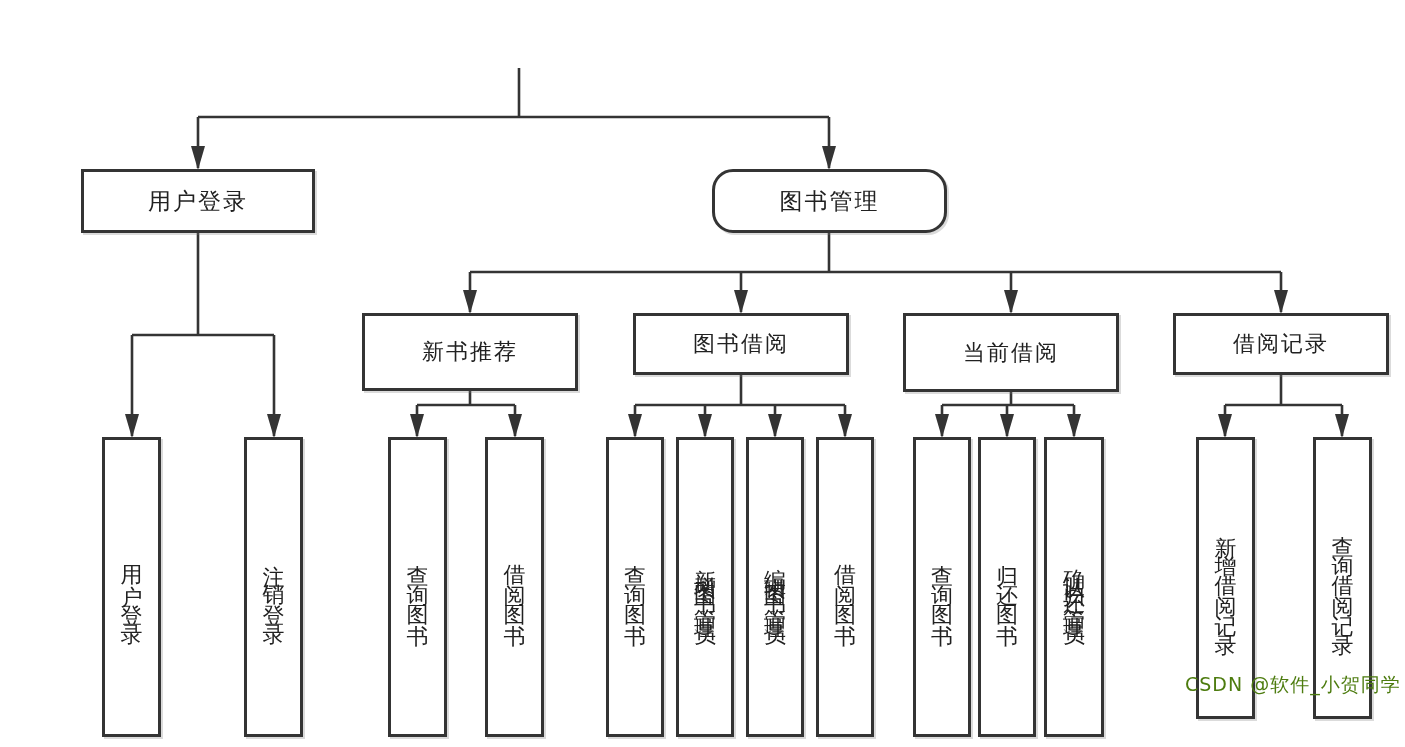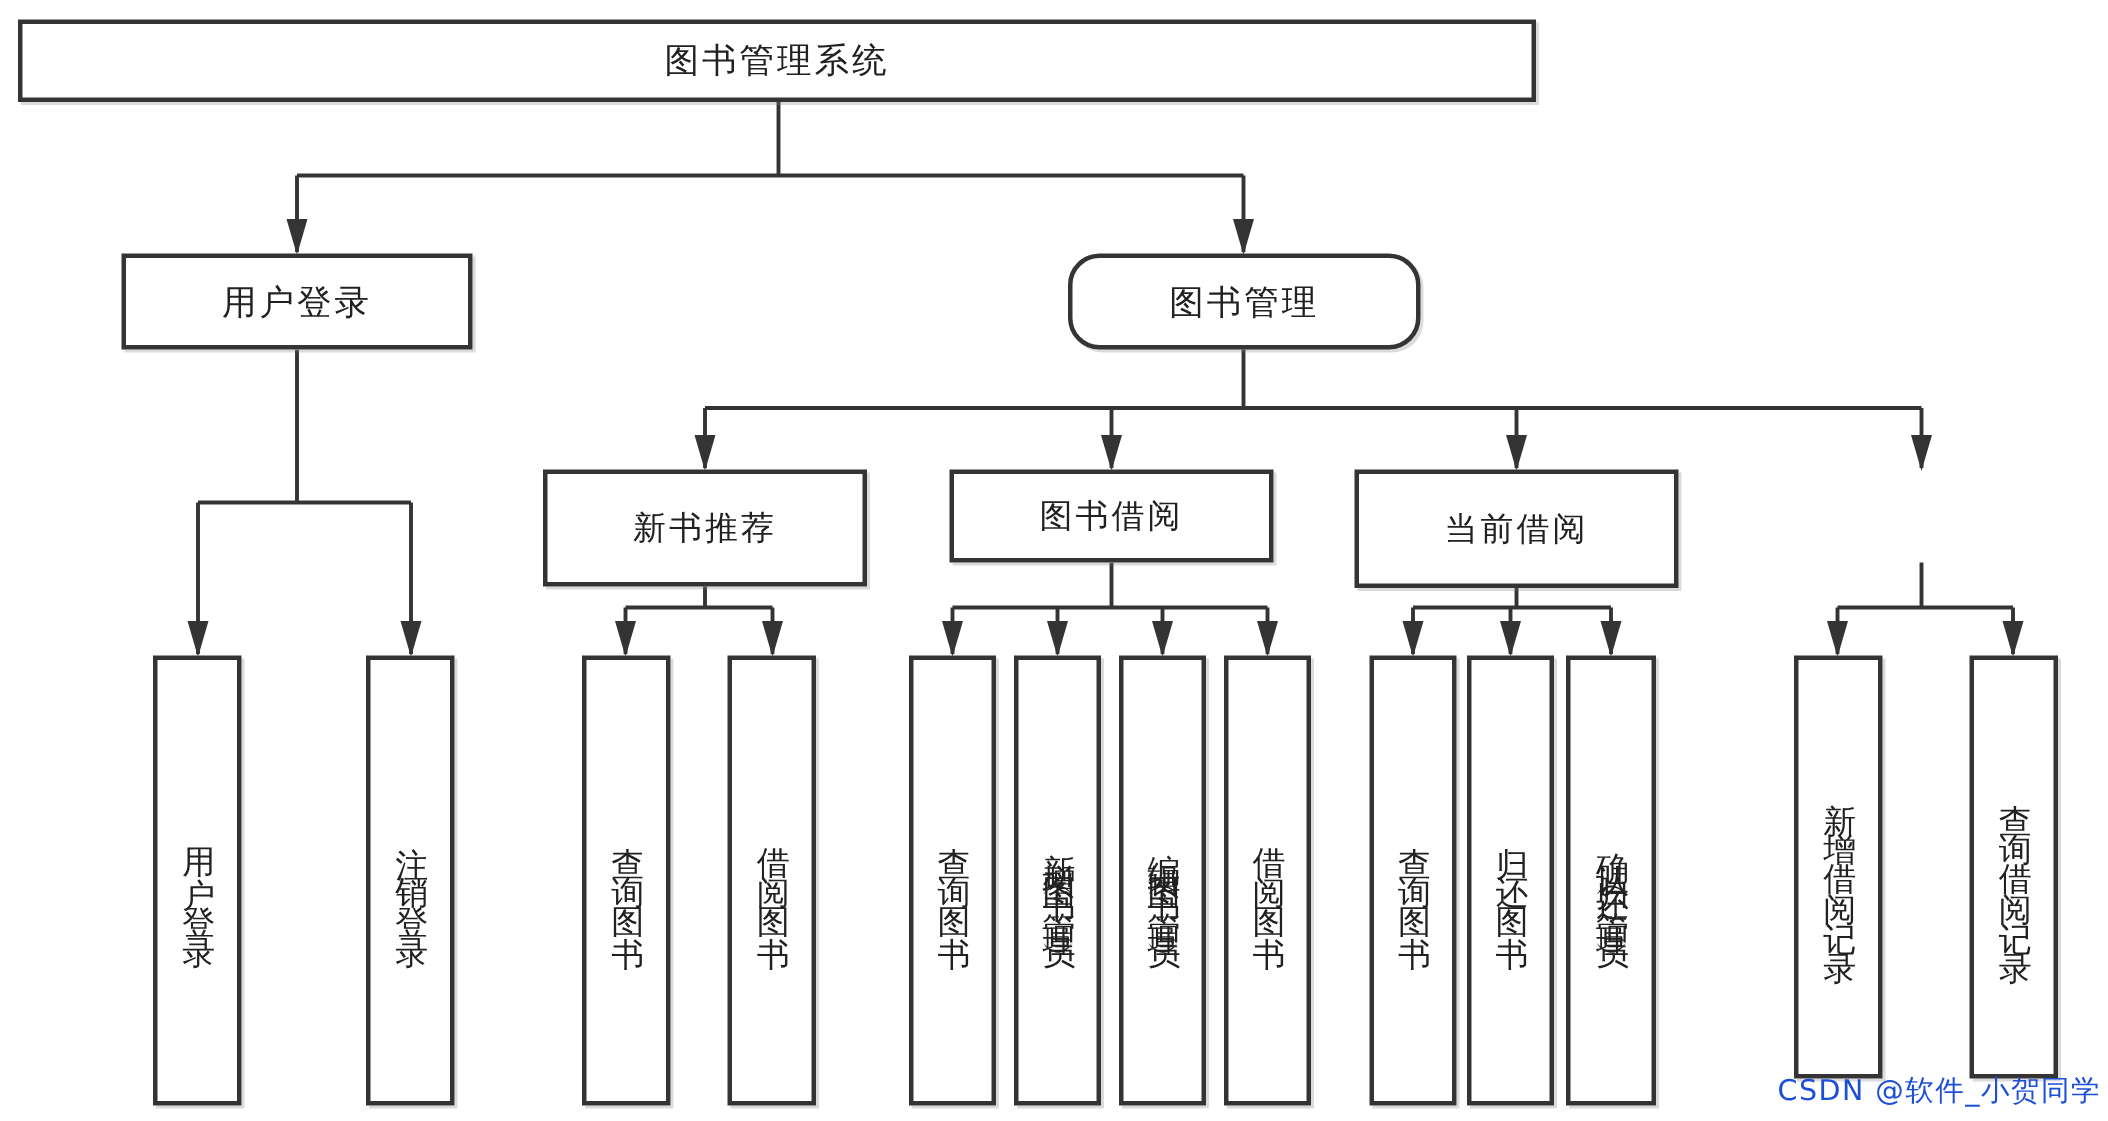--- a/index.html
+++ b/index.html
@@ -28,22 +28,22 @@
   #b-l3-2{left:903px;top:313px;width:216px;height:79px;}
   #b-l3-3{left:1173px;top:313px;width:216px;height:62px;}
   .leaf{top:437px;width:59px;height:300px;}
   #lf-0{left:102px;}  #lf-1{left:244px;}
   #lf-2{left:388px;}  #lf-3{left:485px;}
   #lf-4{left:606px;width:58px;} #lf-5{left:676px;width:58px;}
   #lf-6{left:746px;width:58px;} #lf-7{left:816px;width:58px;}
   #lf-8{left:913px;width:58px;} #lf-9{left:978px;width:58px;} #lf-10{left:1044px;width:60px;}
   #lf-11{left:1196px;height:282px;} #lf-12{left:1313px;height:282px;}
   #watermark{
-    position:absolute;left:1185px;top:672px;font-size:19px;color:#1d4ed8;
-    letter-spacing:1px;white-space:nowrap;z-index:5;margin-top:42px;
+    position:absolute;left:1185px;top:672px;font-size:19px;color:#4d7c0f;
+    letter-spacing:1px;white-space:nowrap;z-index:5;
   }
 </style>
 </head>
 <body>
 
 <div id="stage">
 
   <svg id="wires" width="1405" height="747" viewBox="0 0 1405 747">
     <defs>
       <marker id="arrow" viewBox="0 0 24 16" markerWidth="24" markerHeight="16" refX="22" refY="8" orient="auto" markerUnits="userSpaceOnUse">
@@ -87,39 +87,39 @@
       <path d="M1007 405 V436" marker-end="url(#arrow)"></path>
       <path d="M1074 405 V436" marker-end="url(#arrow)"></path>
 
       <path d="M1281 375 V405"></path>
       <path d="M1225 405 H1342"></path>
       <path d="M1225 405 V436" marker-end="url(#arrow)"></path>
       <path d="M1342 405 V436" marker-end="url(#arrow)"></path>
     </g>
   </svg>
 
-  <div class="box h" id="b-root">
-    <span class="lbl">图书管理系统</span>
-  </div>
 
   <div class="box h" id="b-user">
     <span class="lbl">用户登录</span>
   </div>
   <div class="box h" id="b-mgmt">
     <span class="lbl">图书管理</span>
   </div>
 
   <div class="box l3" id="b-l3-0">
     <span class="lbl">新书推荐</span>
   </div>
   <div class="box l3" id="b-l3-1">
     <span class="lbl">图书借阅</span>
   </div>
   <div class="box l3" id="b-l3-2">
     <span class="lbl">当前借阅</span>
+  </div>
+  <div class="box l3" id="b-l3-3">
+    <span class="lbl">借阅记录</span>
   </div>
 
   <div class="box leaf" id="lf-0">
     <span class="lbl" style="letter-spacing: 20px;">用户登录</span>
   </div>
   <div class="box leaf" id="lf-1">
     <span class="lbl" style="letter-spacing: 20px;">注销登录</span>
   </div>
 
   <div class="box leaf" id="lf-2">

